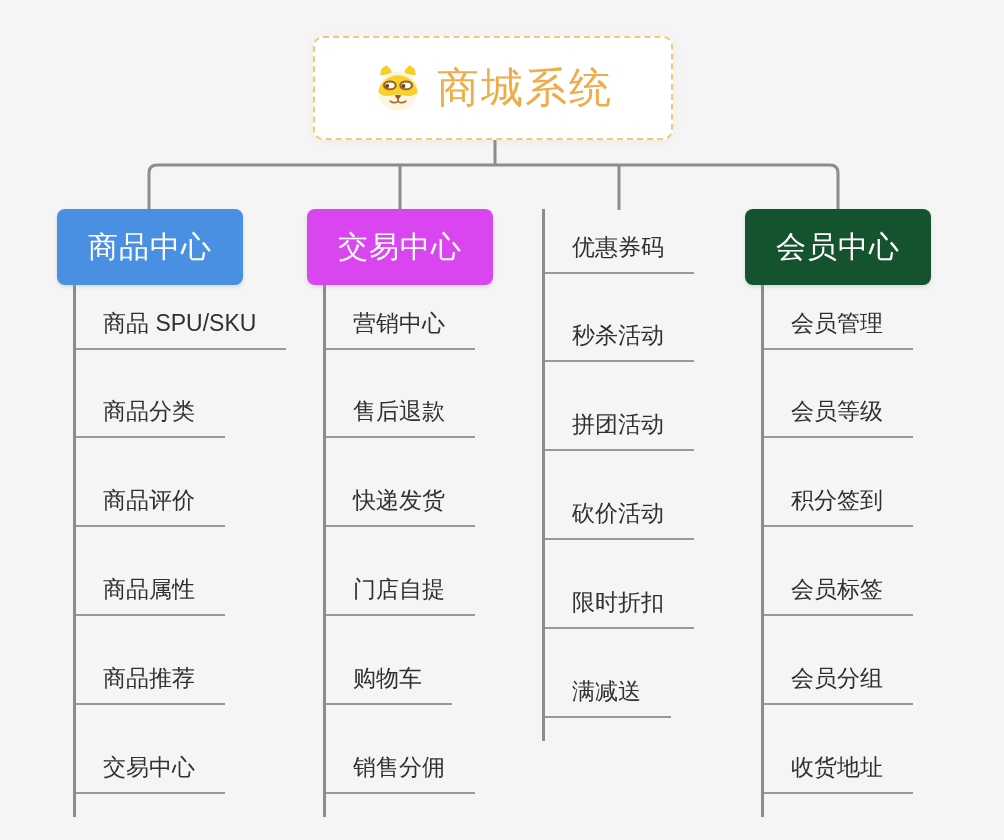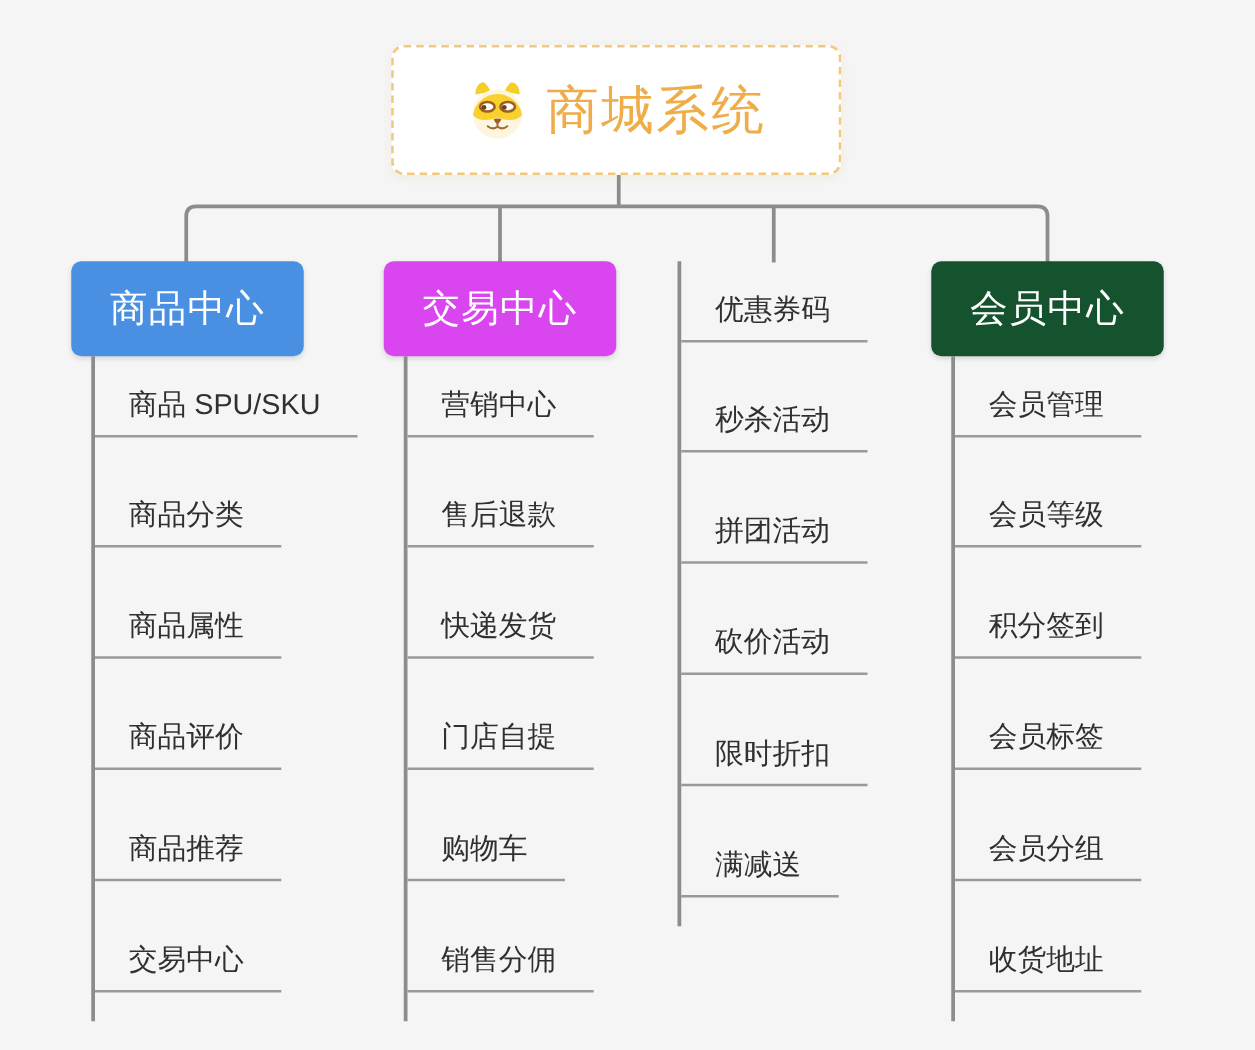--- a/index.html
+++ b/index.html
@@ -100,24 +100,24 @@
       <span class="branch-label">商品中心</span>
     </div>
     <div class="branch-items">
       <div class="leaf">
           <span class="leaf-label">商品 SPU/SKU</span>
         </div>
       <div class="leaf">
           <span class="leaf-label">商品分类</span>
         </div>
       <div class="leaf">
+          <span class="leaf-label">商品评价</span>
+        </div>
+      <div class="leaf">
           <span class="leaf-label">商品属性</span>
-        </div>
-      <div class="leaf">
-          <span class="leaf-label">商品评价</span>
         </div>
       <div class="leaf">
           <span class="leaf-label">商品推荐</span>
         </div>
       <div class="leaf">
           <span class="leaf-label">交易中心</span>
         </div>
     </div>
   </div>
 

